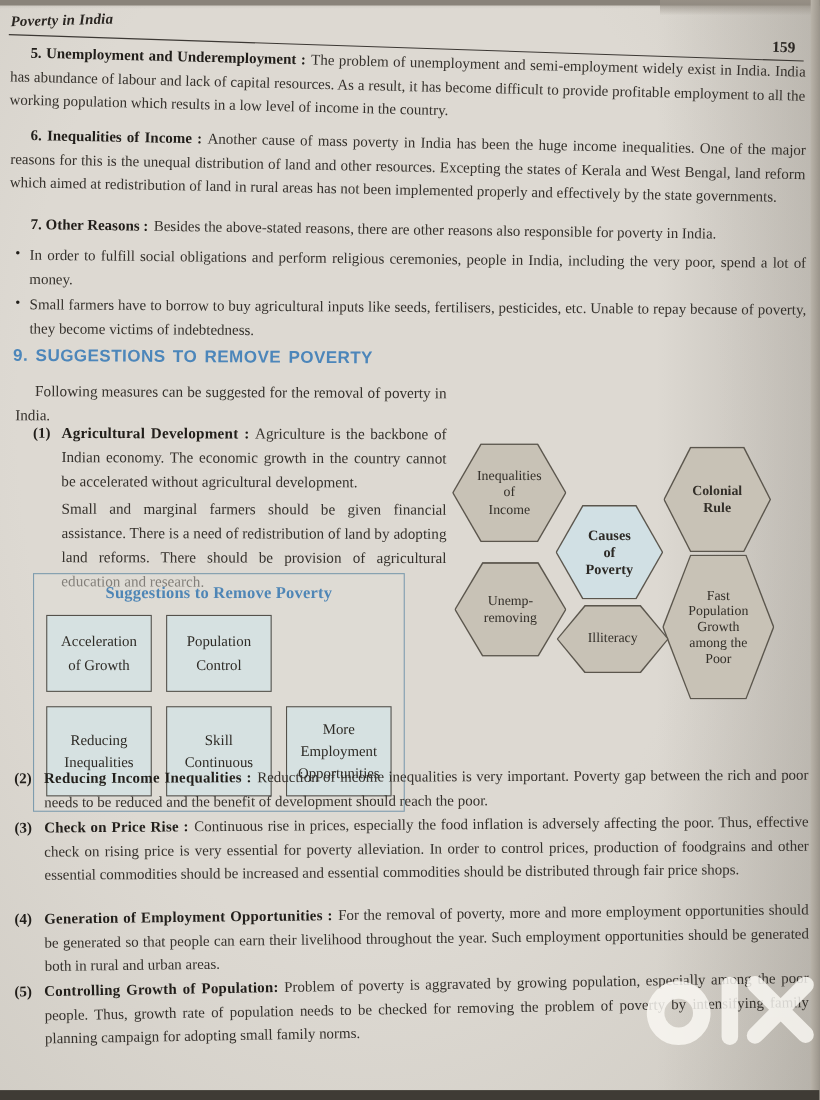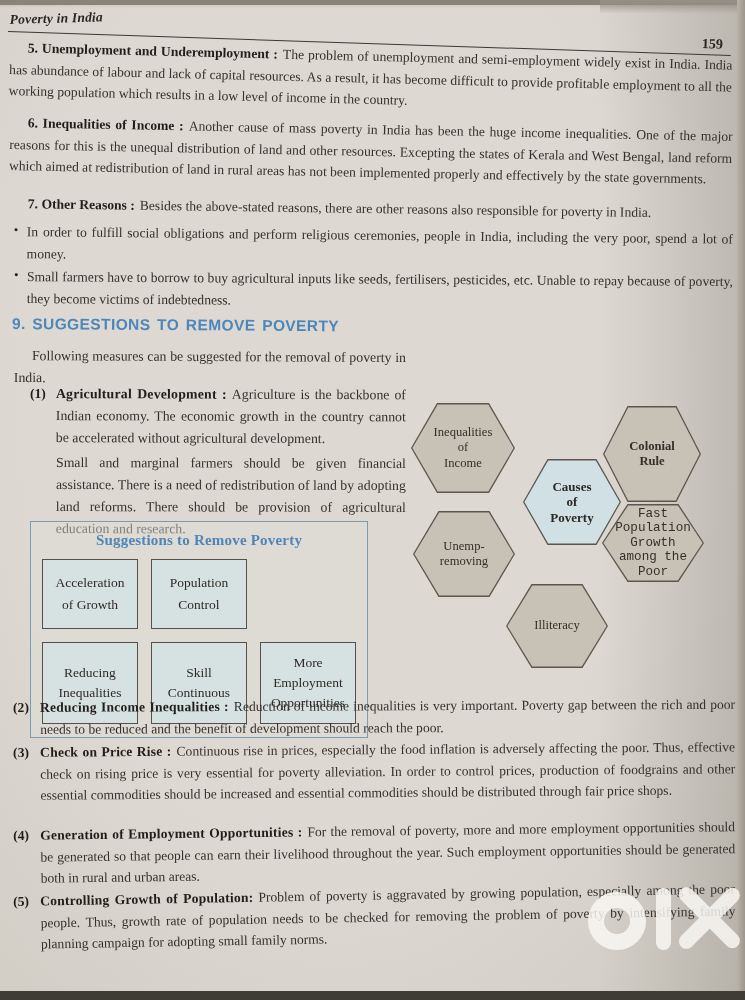--- a/index.html
+++ b/index.html
@@ -177,40 +177,40 @@
       <div class="shape"></div>
       <div class="fill">Inequalities
 of
 Income</div>
     </div>
     <div class="hex" style="left:198px;top:73px;width:98px;height:96px;font-weight:bold;">
       <div class="shape"></div>
       <div class="fill">Colonial
 Rule</div>
     </div>
-    <div class="hex center" style="left:118px;top:126px;width:98px;height:86px;">
+    <div class="hex center" style="left:100px;top:126px;width:98px;height:86px;">
       <div class="shape"></div>
       <div class="fill">Causes
 of
 Poverty</div>
     </div>
     <div class="hex" style="left:8px;top:178px;width:102px;height:86px;">
       <div class="shape"></div>
       <div class="fill">Unemp-
 removing</div>
     </div>
-    <div class="hex" style="left:197px;top:171px;width:102px;height:78px;font-family:Liberation Mono, monospace;">
+    <div class="hex" style="left:197px;top:171px;width:102px;height:132px;">
       <div class="shape"></div>
       <div class="fill" style="line-height:14.5px;">Fast
 Population
 Growth
 among the
 Poor</div>
     </div>
-    <div class="hex" style="left:101px;top:251px;width:102px;height:84px;">
+    <div class="hex" style="left:101px;top:217px;width:102px;height:62px;">
       <div class="shape"></div>
       <div class="fill">Illiteracy</div>
     </div>
   </div>
 
   <div class="item" style="left:13px;top:697px;right:10px;transform:rotate(-.25deg);">
     <span class="num" style="width:27px;">(2)</span>
     <p class="txt">
       <b>Reducing Income Inequalities :</b><span>Reduction of income inequalities is very important. Poverty gap between the rich and poor needs to be reduced and the benefit of development should reach the poor.</span>
     </p>

